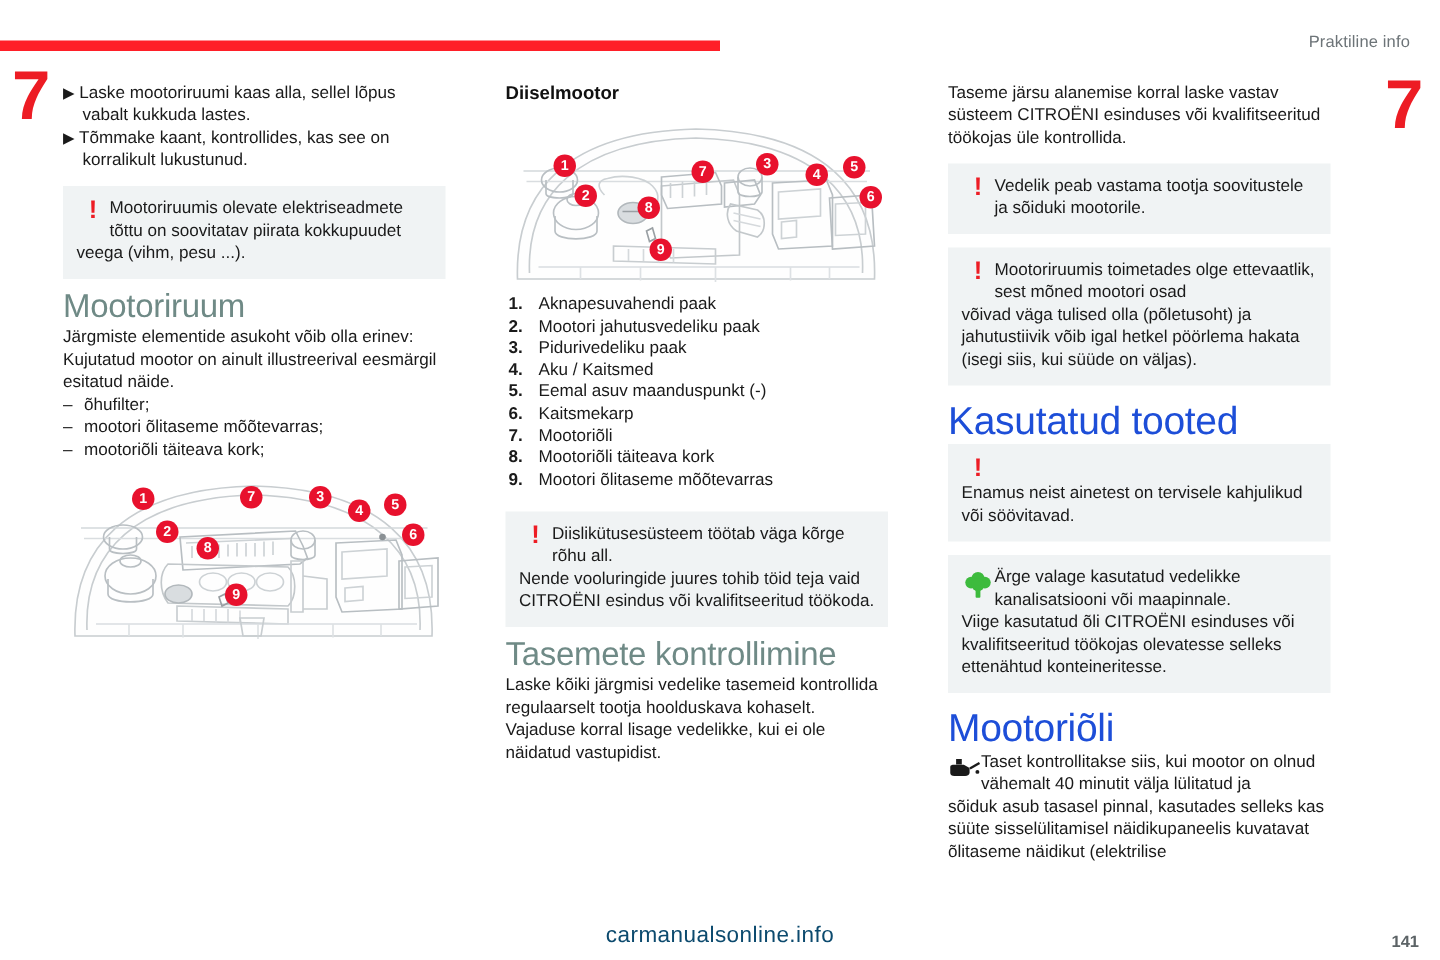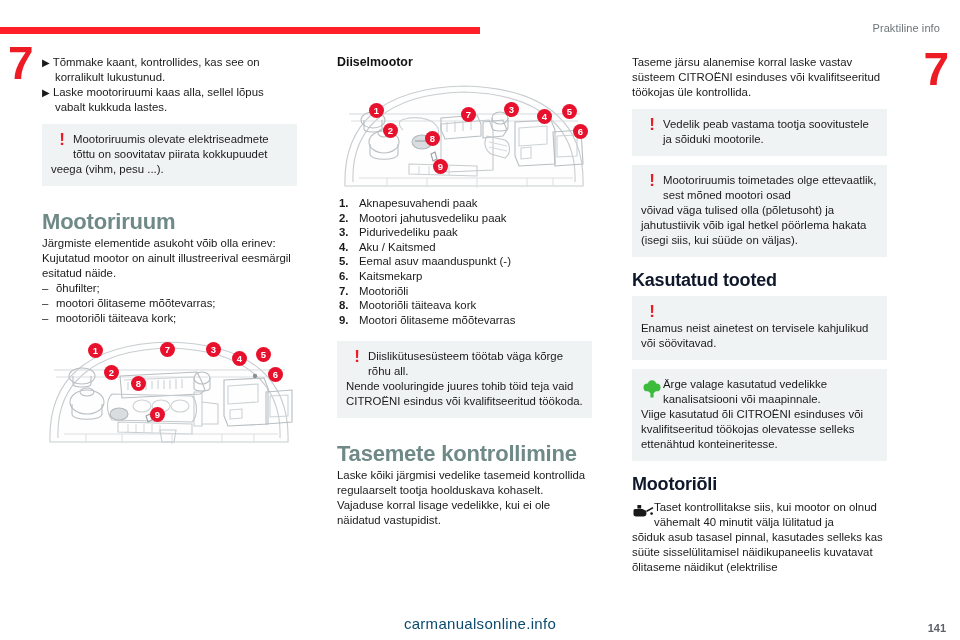--- a/index.html
+++ b/index.html
@@ -64,36 +64,36 @@
   p { margin: 0 0 0 0; }
 
   .arrow-para {
     text-indent: -13px;
     padding-left: 13px;
   }
   .arrow { font-size: 10px; }
 
   h2.section {
     font-size: 22px;
-    font-weight: bold;
+    font-weight: normal;
     color: #6f8a86;
-    margin: 28px 0 7px 0;
+    margin: 10px 0 7px 0;
     letter-spacing: -.2px;
   }
   h3.sub {
     font-size: 12.4px;
     font-weight: bold;
     color: #111;
     margin: 9px 0 4px 0;
   }
 
   h2.section-dark {
-    font-size: 18px;
-    font-weight: bold;
-    color: #0f172a;
+    font-size: 26px;
+    font-weight: normal;
+    color: #1d4ed8;
     margin: 16px 0 8px 0;
     letter-spacing: -.2px;
   }
 
   
   .callout {
     position: relative;
     background: #f0f3f4;
     padding: 8px 9px 9px 9px;
     margin: 9px 0 0 0;
@@ -193,25 +193,25 @@
 
   <div class="header-rule"></div>
   <div class="header-title">Praktiline info</div>
   <div class="chapter-number">7</div>
   <div class="chapter-number-right">7</div>
 
   <div class="col col-1">
 
     <p class="arrow-para">
       <span class="arrow">▶</span>
-      <span>Tõmmake kaant, kontrollides, kas see on korralikult lukustunud.</span>
+      <span>Laske mootoriruumi kaas alla, sellel lõpus vabalt kukkuda lastes.</span>
     </p>
     <p class="arrow-para">
       <span class="arrow">▶</span>
-      <span>Laske mootoriruumi kaas alla, sellel lõpus vabalt kukkuda lastes.</span>
+      <span>Tõmmake kaant, kontrollides, kas see on korralikult lukustunud.</span>
     </p>
 
     <div class="callout">
       <div class="ico"><span class="bang">!</span></div>
       <div class="first-lines">Mootoriruumis olevate elektriseadmete tõttu on soovitatav piirata kokkupuudet</div>
       <div class="rest">veega (vihm, pesu ...).</div>
     </div>
 
     <h2 class="section">Mootoriruum</h2>
 

